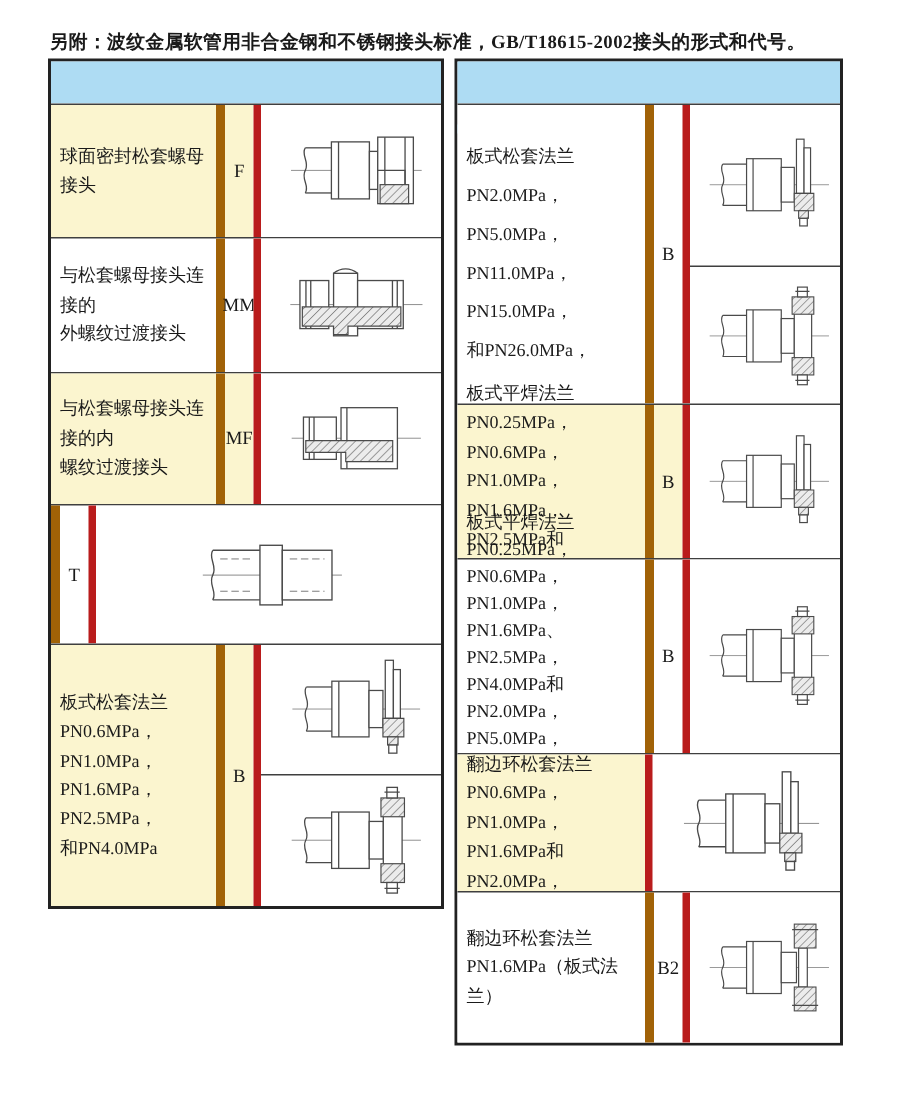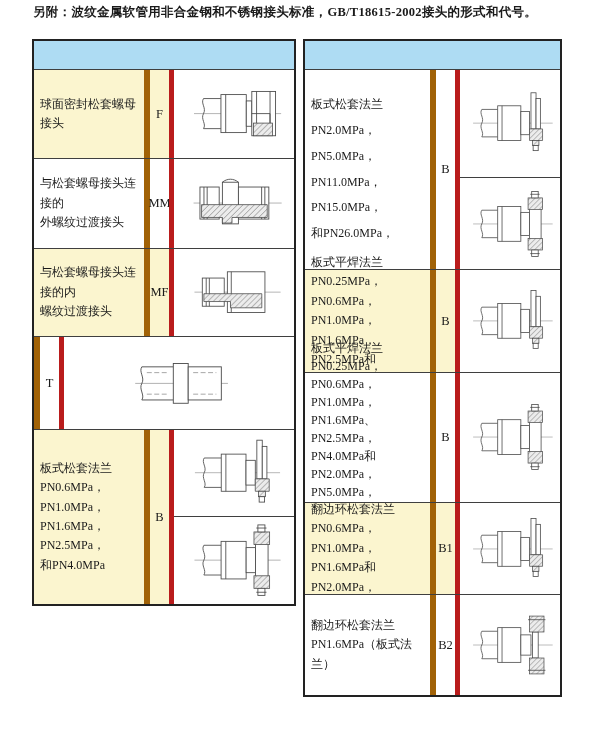--- a/index.html
+++ b/index.html
@@ -1,19 +1,19 @@
 <!DOCTYPE html>
 <html><head>
 <meta charset="utf-8">
 <style>
   html,body{margin:0;padding:0;background:#fff;}
   *{box-sizing:border-box;}
   #page{position:relative;width:600px;height:740px;background:#ffffff;overflow:hidden;
         font-family:"Liberation Serif","DejaVu Serif",serif;color:#1a1a1a;}
-  #title{position:absolute;left:33px;top:4px;font-size:12.5px;font-weight:bold;
+  #title{position:absolute;left:33px;top:20px;font-size:12.5px;font-weight:bold;
          letter-spacing:.3px;white-space:nowrap;}
   .half{position:absolute;top:39px;display:flex;flex-direction:column;
         border:2px solid #222;background:#fff;}
   #half-l{left:32px;width:264px;}
   #half-r{left:303px;width:259px;}
   .row{display:flex;border-top:1px solid #3f3f3f;background:#fff;}
   .row.hdr{border-top:none;background:#aedcf3;}
   .c-type{width:110px;padding:3px 6px;display:flex;flex-direction:column;justify-content:center;
           font-size:12px;line-height:1.62;white-space:pre-line;}
   #half-r .c-type{width:125px;}
@@ -277,21 +277,20 @@
               <use href="#d-b2"></use>
             </svg>
       </div>
         </div>
     </div>
 
     <div class="row" style="height:92px">
       <div class="c-type hl">翻边环松套法兰
 PN0.6MPa，PN1.0MPa，
 PN1.6MPa和PN2.0MPa，</div>
-      <div class="c-code hl">B1</div>
       <div class="c-diag">
           <div class="d-sub">
         <svg class="diag" viewBox="0 0 130 100">
           <line class="cl" x1="14" y1="50" x2="124" y2="50"></line>
               <use href="#d-b1"></use>
             </svg>
       </div>
         </div>
     </div>
 

